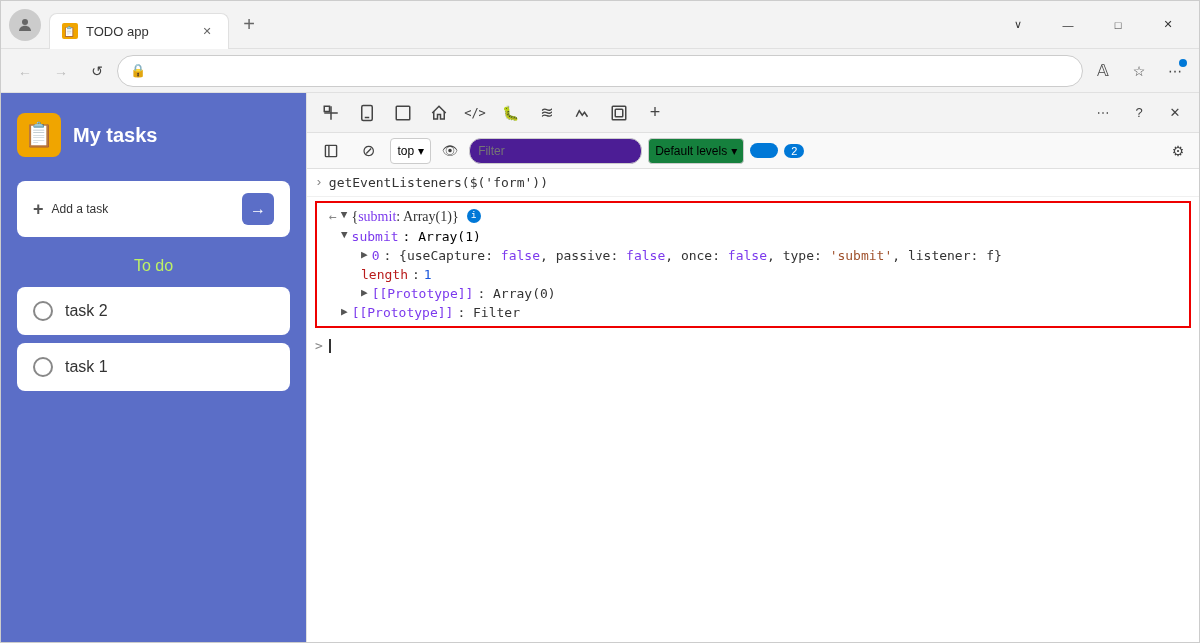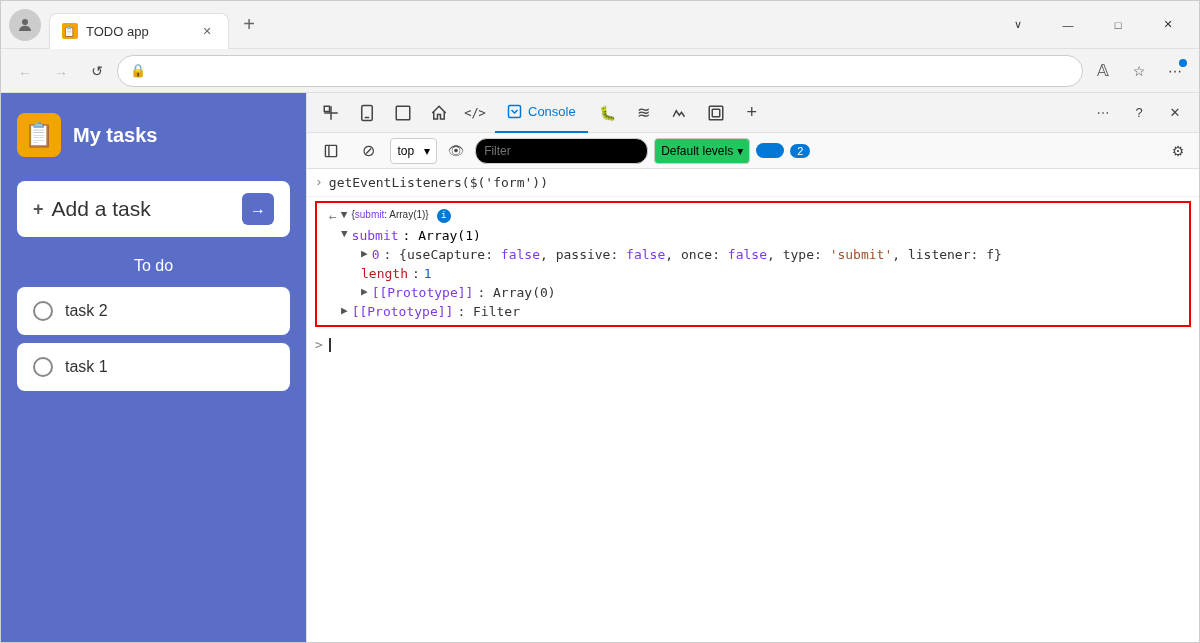--- a/index.html
+++ b/index.html
@@ -32,45 +32,45 @@
 
     
     .main-content { display: flex; flex: 1; overflow: hidden; }
 
     
     .app-sidebar { width: 305px; background: #5b6ec7; display: flex; flex-direction: column; padding: 20px 16px; }
     .app-header { display: flex; align-items: center; gap: 12px; margin-bottom: 24px; }
     .app-icon { width: 44px; height: 44px; background: #f0a500; border-radius: 8px; display: flex; align-items: center; justify-content: center; font-size: 24px; }
     .app-title { font-size: 20px; font-weight: 700; color: #fff; }
     .add-task-btn { background: #fff; border-radius: 8px; padding: 12px 16px; display: flex; align-items: center; gap: 8px; cursor: pointer; margin-bottom: 20px; }
-    .add-task-text { font-size: 21px; color: #333; flex: 1; }
+    .add-task-text { font-size: 12px; color: #333; flex: 1; }
     .add-task-plus { font-size: 18px; font-weight: bold; color: #555; }
     .add-task-arrow { width: 32px; height: 32px; background: #5b6ec7; border-radius: 6px; display: flex; align-items: center; justify-content: center; color: white; font-size: 16px; }
-    .section-title { color: #ffffff; text-align: center; font-size: 16px; margin-bottom: 12px; }
+    .section-title { color: #bef264; text-align: center; font-size: 16px; margin-bottom: 12px; }
     .task-item { background: #fff; border-radius: 8px; padding: 14px 16px; display: flex; align-items: center; gap: 12px; margin-bottom: 8px; cursor: pointer; }
     .task-circle { width: 20px; height: 20px; border: 2px solid #888; border-radius: 50%; flex-shrink: 0; }
     .task-text { font-size: 16px; color: #333; }
 
     
     .devtools-panel { flex: 1; background: #fff; display: flex; flex-direction: column; border-left: 1px solid #e0e0e0; }
 
     
     .devtools-toolbar { height: 40px; background: #f3f3f3; display: flex; align-items: center; padding: 0 8px; gap: 4px; border-bottom: 1px solid #e0e0e0; }
     .dt-btn { width: 32px; height: 32px; display: flex; align-items: center; justify-content: center; border-radius: 4px; cursor: pointer; color: #444; font-size: 13px; }
     .dt-tab { height: 40px; padding: 0 12px; display: flex; align-items: center; gap: 6px; cursor: pointer; font-size: 13px; color: #444; border-bottom: 2px solid transparent; }
     .dt-tab.active { color: #0078d7; border-bottom: 2px solid #0078d7; }
     .dt-spacer { flex: 1; }
 
     
     .console-toolbar { height: 36px; background: #f9f9f9; display: flex; align-items: center; padding: 0 8px; gap: 6px; border-bottom: 1px solid #e0e0e0; }
     .console-btn { height: 26px; padding: 0 8px; display: flex; align-items: center; gap: 4px; border-radius: 4px; cursor: pointer; font-size: 12px; color: #444; border: 1px solid transparent; }
-    .console-iframe-select { height: 26px; padding: 0 6px; display: flex; align-items: center; gap: 10px; background: #fff; border: 1px solid #ccc; border-radius: 4px; cursor: pointer; font-size: 12px; justify-content: center; }
+    .console-iframe-select { height: 26px; padding: 0 6px; display: flex; align-items: center; gap: 4px; background: #fff; border: 1px solid #ccc; border-radius: 4px; cursor: pointer; font-size: 12px; justify-content: center; }
     .console-eye-btn { width: 26px; height: 26px; display: flex; align-items: center; justify-content: center; border-radius: 4px; cursor: pointer; color: #444; font-size: 13px; }
-    .console-filter { flex: 0 0 160px; height: 26px; border: 1px solid #ccc; border-radius: 12px; padding: 0 8px; font-size: 12px; color: #aaa; background: #000000; }
-    .console-level-select { height: 26px; padding: 0 6px; display: flex; align-items: center; gap: 4px; background: #22c55e; border: 1px solid #ccc; border-radius: 4px; cursor: pointer; font-size: 12px; }
+    .console-filter { flex: 0 0 160px; height: 26px; border: 1px solid #ccc; border-radius: 12px; padding: 0 8px; font-size: 12px; color: #aaa; background: #4c1d95; }
+    .console-level-select { height: 26px; padding: 0 6px; display: flex; align-items: center; gap: 4px; background: #15803d; border: 1px solid #ccc; border-radius: 4px; cursor: pointer; font-size: 12px; }
     .console-badge { background: #0078d7; color: white; border-radius: 10px; padding: 1px 7px; font-size: 11px; }
     .console-settings { margin-left: auto; width: 26px; height: 26px; display: flex; align-items: center; justify-content: center; cursor: pointer; color: #444; font-size: 14px; }
 
     
     .console-output { flex: 1; padding: 0; overflow-y: auto; font-family: 'Consolas', 'Courier New', monospace; font-size: 13px; }
     .console-input-line { display: flex; align-items: center; padding: 6px 8px; border-bottom: 1px solid #f0f0f0; gap: 6px; }
     .console-prompt { color: #888; font-size: 13px; }
     .console-command { color: #333; }
     .console-result-block { border: 2px solid #e00; margin: 4px 8px; padding: 4px 0; }
     .console-result-line { display: flex; align-items: flex-start; padding: 2px 12px; gap: 4px; }
@@ -173,27 +173,20 @@
               <rect x="3" y="3" width="18" height="18" rx="1"></rect>
             </svg>
         </div>
         <div class="dt-btn" title="Home">
           <svg width="18" height="18" viewBox="0 0 24 24" fill="none" stroke="#444" stroke-width="2">
               <path d="M3 12L12 3l9 9"></path>
               <path d="M5 10v10h5v-6h4v6h5V10"></path>
             </svg>
         </div>
         <div class="dt-btn" title="Sources" style="font-size:12px;font-family:monospace;color:#444;">&lt;/&gt;</div>
-        <div class="dt-tab active">
-          <svg width="15" height="15" viewBox="0 0 20 20" fill="none" stroke="#0078d7" stroke-width="2">
-              <rect x="2" y="2" width="16" height="16" rx="2"></rect>
-              <polyline points="6,8 10,12 14,8" stroke="#0078d7"></polyline>
-            </svg>
-          <span>Console</span>
-        </div>
         <div class="dt-btn" title="Debugger" style="font-size:14px;">🐛</div>
         <div class="dt-btn" title="Network" style="font-size:16px;">≋</div>
         <div class="dt-btn" title="Performance">
           <svg width="18" height="18" viewBox="0 0 24 24" fill="none" stroke="#444" stroke-width="2">
               <path d="M3 17l4-8 4 6 3-4 4 6"></path>
             </svg>
         </div>
         <div class="dt-btn" title="Application">
           <svg width="18" height="18" viewBox="0 0 24 24" fill="none" stroke="#444" stroke-width="2">
               <rect x="3" y="3" width="18" height="18" rx="1"></rect>
@@ -239,21 +232,21 @@
         <div class="console-input-line">
           <span class="console-prompt" style="color:#888;">›</span>
           <span class="console-command" style="color:#333;font-family:Consolas,monospace;font-size:13px;">getEventListeners($('form'))</span>
         </div>
 
         <div class="console-result-block">
 
           <div class="console-result-line">
             <span style="color:#888;font-family:Consolas,monospace;">←</span>
             <span style="color:#555;font-size:11px;cursor:pointer;">▼</span>
-            <span style="color:#333;font-family:Liberation Sans, sans-serif;font-size:10px;">{<span style="color:#7c3aed;">submit</span>: Array(1)}</span>
+            <span style="color:#333;font-family:Liberation Serif, serif;font-size:14px;">{<span style="color:#7c3aed;">submit</span>: Array(1)}</span>
             <span class="info-icon">i</span>
           </div>
 
           <div class="console-result-line indent-1">
             <span style="color:#555;font-size:11px;cursor:pointer;">▼</span>
             <span style="color:#7c3aed;font-family:Consolas,monospace;font-size:13px;">submit</span>
             <span style="color:#000000;font-family:Consolas,monospace;font-size:13px;">: Array(1)</span>
           </div>
 
           <div class="console-result-line indent-2">

